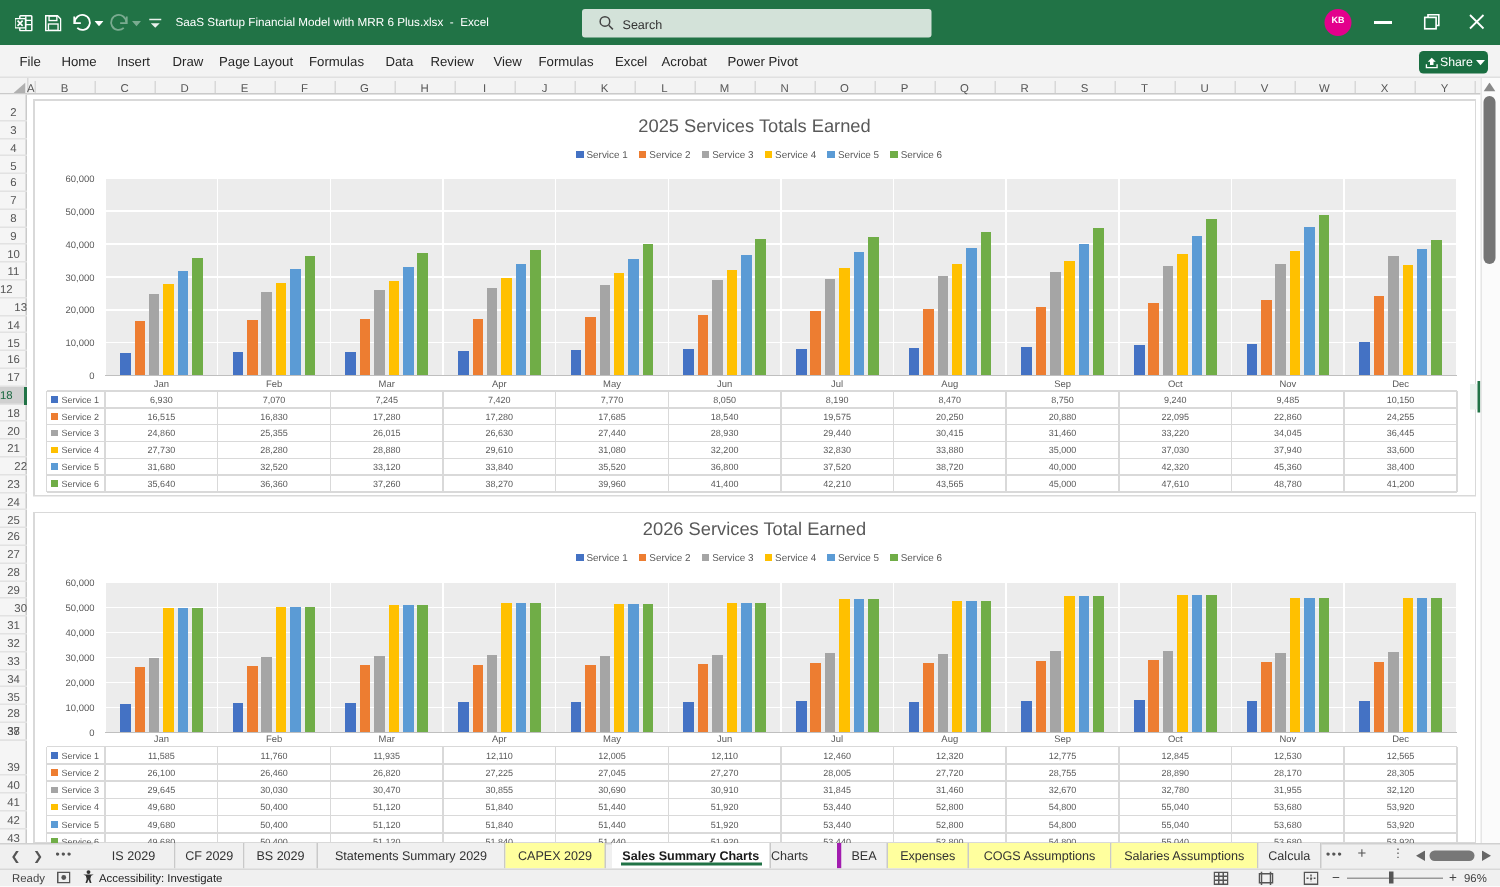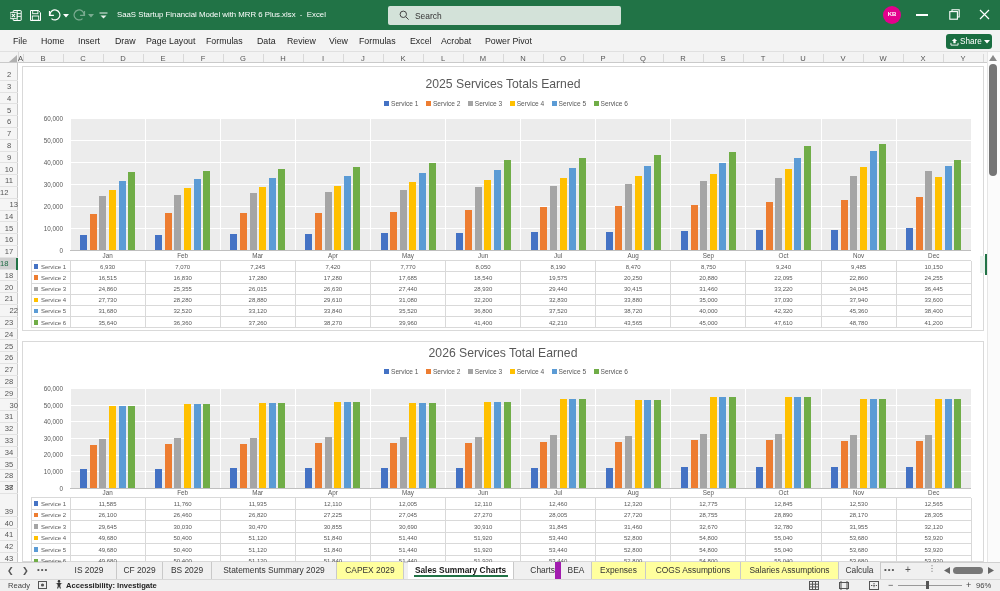--- a/index.html
+++ b/index.html
@@ -656,21 +656,21 @@
 <div class="ab" style="left:7px;top:566px;color:#555;font-size:8px">❮</div>
 <div class="ab" style="left:22px;top:566px;color:#555;font-size:8px">❯</div>
 <div class="ab" style="left:37px;top:565px;color:#555;font-size:8px;letter-spacing:1px">•••</div>
 <div class="ab" style="left:62px;top:562px;width:55px;height:17px;background:#f0f0f0;border-right:1px solid #c9c9c9;overflow:hidden;text-align:center;line-height:16px;color:#333;font-size:8.4px">IS 2029</div>
 <div class="ab" style="left:117px;top:562px;width:46px;height:17px;background:#f0f0f0;border-right:1px solid #c9c9c9;overflow:hidden;text-align:center;line-height:16px;color:#333;font-size:8.4px">CF 2029</div>
 <div class="ab" style="left:163px;top:562px;width:49px;height:17px;background:#f0f0f0;border-right:1px solid #c9c9c9;overflow:hidden;text-align:center;line-height:16px;color:#333;font-size:8.4px">BS 2029</div>
 <div class="ab" style="left:212px;top:562px;width:125px;height:17px;background:#f0f0f0;border-right:1px solid #c9c9c9;overflow:hidden;text-align:center;line-height:16px;color:#333;font-size:8.4px">Statements Summary 2029</div>
 <div class="ab" style="left:337px;top:562px;width:67px;height:17px;background:#ffff9e;border-right:1px solid #c9c9c9;overflow:hidden;text-align:center;line-height:16px;color:#333;font-size:8.4px">CAPEX 2029</div>
 <div class="ab" style="left:408px;top:562px;width:106px;height:17px;background:#ffffff;border-right:1px solid #c9c9c9;overflow:hidden;text-align:center;line-height:16px;font-weight:bold;color:#1a1a1a;font-size:8.4px">Sales Summary Charts</div>
 <div class="ab" style="left:414px;top:574.5px;width:94px;height:2px;background:#217346"></div>
-<div class="ab" style="left:514px;top:562px;width:47px;height:17px;background:#f0f0f0;border-right:6px solid #a21caf;overflow:hidden;text-align:right;line-height:16px;color:#333;font-size:8.4px">Charts</div>
+<div class="ab" style="left:514px;top:562px;width:47px;height:17px;background:#f0f0f0;border-right:3px solid #a21caf;overflow:hidden;text-align:left;line-height:16px;color:#333;font-size:8.4px">Charts</div>
 <div class="ab" style="left:561px;top:562px;width:31px;height:17px;background:#f0f0f0;border-right:1px solid #c9c9c9;overflow:hidden;text-align:center;line-height:16px;color:#333;font-size:8.4px">BEA</div>
 <div class="ab" style="left:592px;top:562px;width:54px;height:17px;background:#ffff9e;border-right:1px solid #c9c9c9;overflow:hidden;text-align:center;line-height:16px;color:#333;font-size:8.4px">Expenses</div>
 <div class="ab" style="left:646px;top:562px;width:95px;height:17px;background:#ffff9e;border-right:1px solid #c9c9c9;overflow:hidden;text-align:center;line-height:16px;color:#333;font-size:8.4px">COGS Assumptions</div>
 <div class="ab" style="left:741px;top:562px;width:98px;height:17px;background:#ffff9e;border-right:1px solid #c9c9c9;overflow:hidden;text-align:center;line-height:16px;color:#333;font-size:8.4px">Salaries Assumptions</div>
 <div class="ab" style="left:839px;top:562px;width:42px;height:17px;background:#f0f0f0;border-right:1px solid #c9c9c9;overflow:hidden;text-align:center;line-height:16px;color:#333;font-size:8.4px">Calcula</div>
 <div class="ab" style="left:884px;top:565px;color:#555;font-size:8px;letter-spacing:1px">•••</div>
 <div class="ab" style="left:905px;top:564px;color:#555;font-size:10px">+</div>
 <div class="ab" style="left:928px;top:564px;color:#555;font-size:8px">⋮</div>
 <svg class="ab" style="left:944px;top:567px" width="6" height="7" viewBox="0 0 6 7">
     <path d="M6 0 L0 3.5 L6 7 Z" fill="#666"></path>
@@ -682,21 +682,21 @@
 <div class="ab" style="left:0;top:579px;width:1000px;height:12px;background:#f0f0f0;border-top:1px solid #d8d8d8"></div>
 <div class="ab" style="left:8px;top:581px;color:#444;font-size:7.6px">Ready</div>
 <svg class="ab" style="left:38px;top:581px" width="9" height="8" viewBox="0 0 9 8">
     <rect x="0.5" y="0.5" width="8" height="7" fill="none" stroke="#555" stroke-width="1"></rect>
     <circle cx="4.5" cy="4" r="1.6" fill="#555"></circle>
   </svg>
 <svg class="ab" style="left:55px;top:580px" width="8" height="9" viewBox="0 0 8 9">
     <circle cx="4" cy="1.4" r="1.3" fill="#333"></circle>
     <path d="M0.5 3 H7.5 L5.8 3.8 L5.2 6 L6 8.6 H4.9 L4 6.3 L3.1 8.6 H2 L2.8 6 L2.2 3.8 Z" fill="#333"></path>
   </svg>
-<div class="ab" style="left:66px;top:581px;color:#222;font-size:7.6px;font-weight:bold">Accessibility: Investigate</div>
+<div class="ab" style="left:66px;top:581px;color:#222;font-size:7.6px;font-weight:normal">Accessibility: Investigate</div>
 <svg class="ab" style="left:809px;top:581px" width="10" height="9" viewBox="0 0 10 9">
     <rect x="0.5" y="0.5" width="9" height="8" fill="none" stroke="#555" stroke-width="1"></rect>
     <line x1="0.5" y1="3.2" x2="9.5" y2="3.2" stroke="#555"></line>
     <line x1="0.5" y1="5.9" x2="9.5" y2="5.9" stroke="#555"></line>
     <line x1="3.5" y1="0.5" x2="3.5" y2="8.5" stroke="#555"></line>
     <line x1="6.5" y1="0.5" x2="6.5" y2="8.5" stroke="#555"></line>
   </svg>
 <svg class="ab" style="left:839px;top:581px" width="10" height="9" viewBox="0 0 10 9">
     <rect x="0.5" y="1.5" width="9" height="6" fill="none" stroke="#555" stroke-width="1"></rect>
     <line x1="2" y1="0" x2="2" y2="9" stroke="#555"></line>

